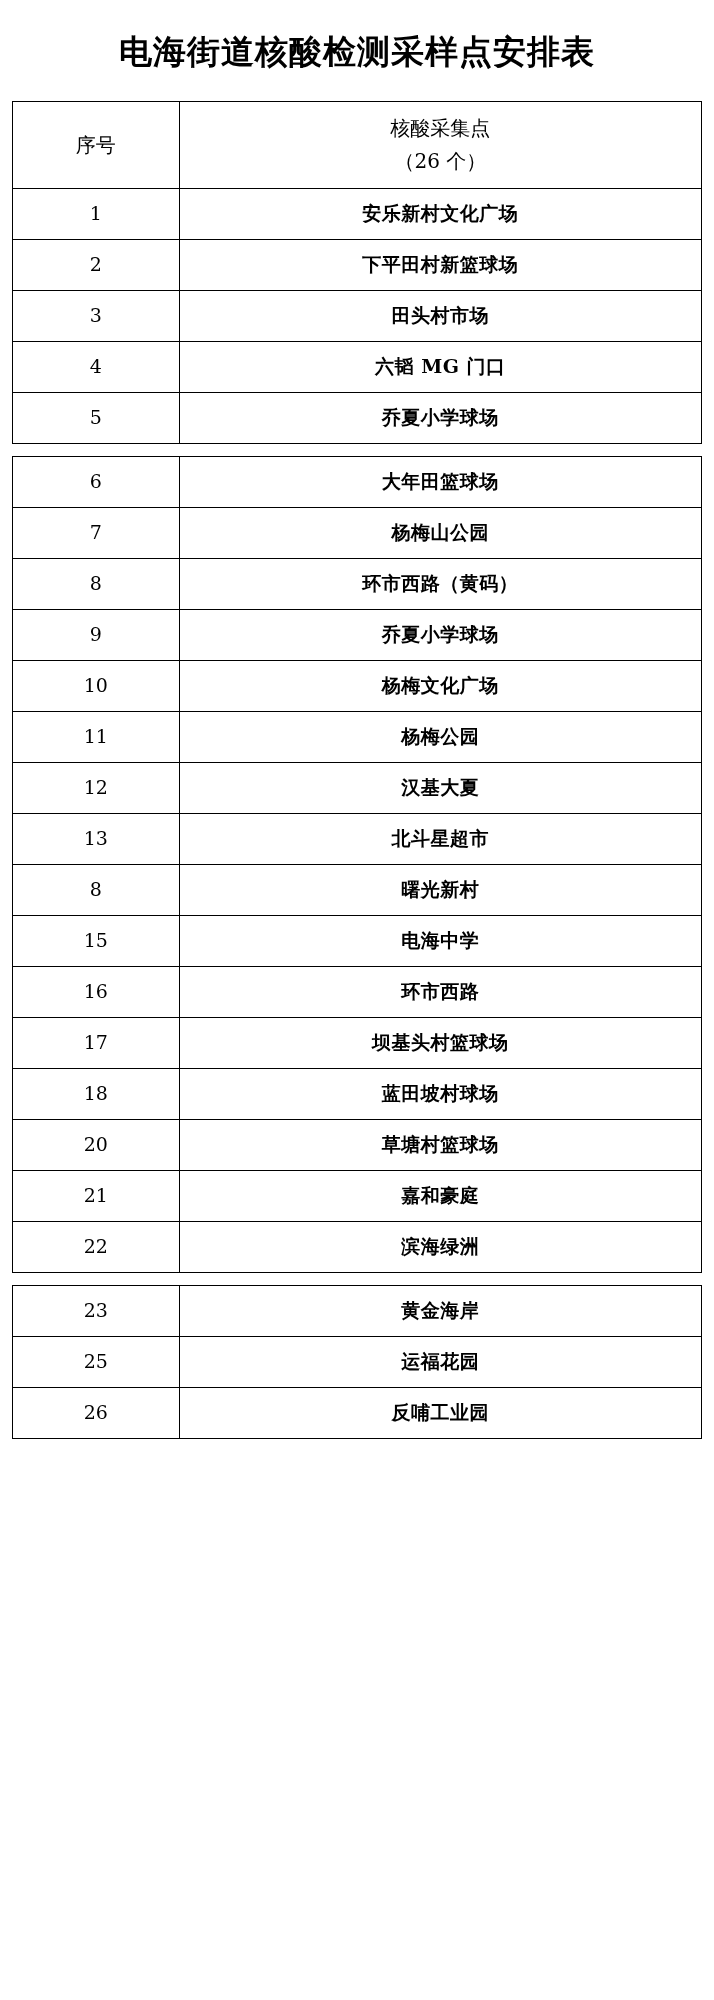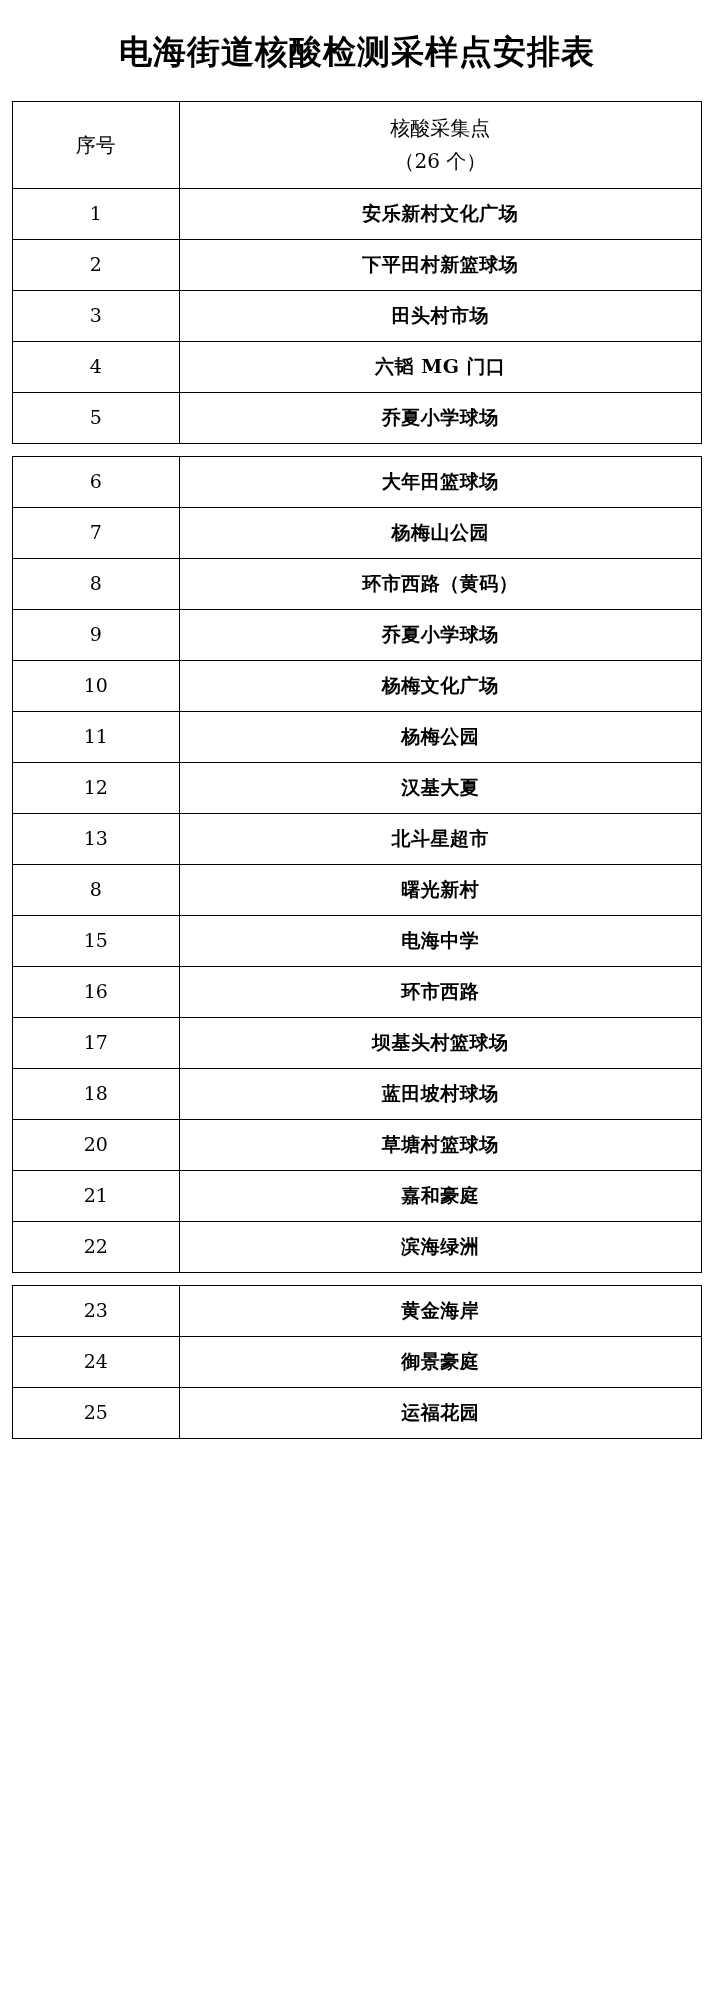--- a/index.html
+++ b/index.html
@@ -193,24 +193,24 @@
         <colgroup>
           <col class="col-idx">
           <col class="col-site">
         </colgroup>
         <tbody>
           <tr class="data-row">
             <td><span class="idx-num">23</span></td>
             <td><span class="site-name">黄金海岸</span></td>
           </tr>
           <tr class="data-row">
-            <td><span class="idx-num">24</span></td>
-            <td><span class="site-name">御景豪庭</span></td>
-          </tr>
-          <tr class="data-row">
             <td><span class="idx-num">25</span></td>
             <td><span class="site-name">运福花园</span></td>
+          </tr>
+          <tr class="data-row">
+            <td><span class="idx-num">26</span></td>
+            <td><span class="site-name">反哺工业园</span></td>
           </tr>
         </tbody>
       </table>
     </div>
 
 </div>
 
 </body></html>

